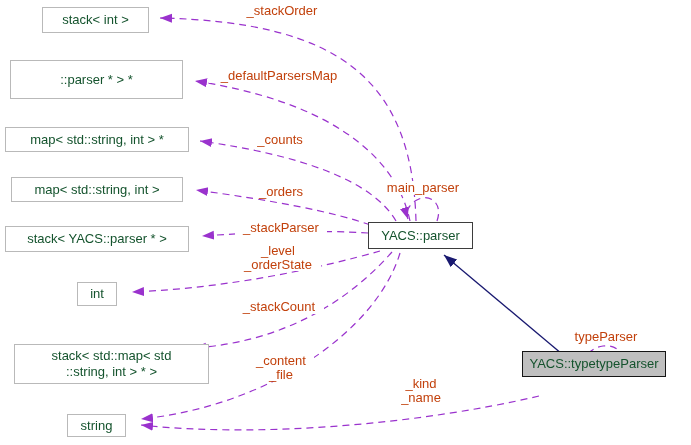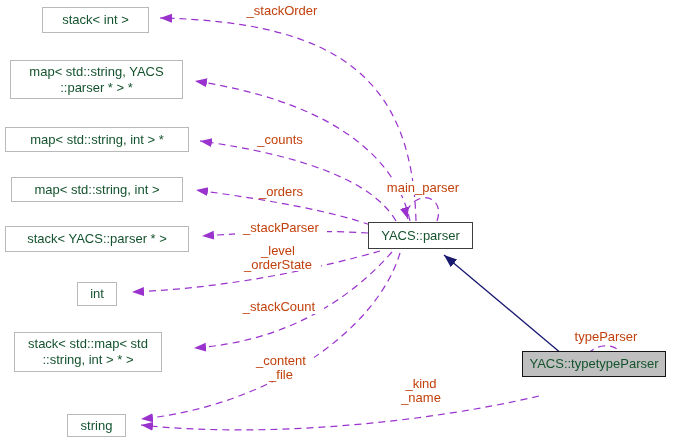--- a/index.html
+++ b/index.html
@@ -65,61 +65,63 @@
     <path class="edge" d="M 617,370 C 628,356 618,344 603,346 C 591,348 584,355 584,367" marker-end="url(#arrowP)"></path>
 
     <path class="edge-solid" d="M 581,370 L 444,255" marker-end="url(#arrowB)"></path>
   </svg>
 
   <div class="node" style="left:42px;top:7px;width:107px;height:26px">
     <span>stack&lt; int &gt;</span>
   </div>
 
   <div class="node" style="left:10px;top:60px;width:173px;height:39px">
-    <span>map&lt; std::string, YACS</span>
     <span>::parser * &gt; *</span>
   </div>
 
   <div class="node" style="left:5px;top:127px;width:184px;height:25px">
     <span>map&lt; std::string, int &gt; *</span>
   </div>
 
   <div class="node" style="left:5px;top:226px;width:184px;height:26px">
     <span>stack&lt; YACS::parser * &gt;</span>
   </div>
 
   <div class="node" style="left:11px;top:177px;width:172px;height:25px">
     <span>map&lt; std::string, int &gt;</span>
   </div>
 
   <div class="node" style="left:77px;top:282px;width:40px;height:24px">
     <span>int</span>
   </div>
 
-  <div class="node" style="left:14px;top:332px;width:148px;height:40px">
+  <div class="node" style="left:14px;top:344px;width:195px;height:40px">
     <span>stack&lt; std::map&lt; std</span>
     <span>::string, int &gt; * &gt;</span>
   </div>
 
   <div class="node" style="left:67px;top:414px;width:59px;height:23px">
     <span>string</span>
   </div>
 
   <div class="node main" style="left:368px;top:222px;width:105px;height:27px">
     <span>YACS::parser</span>
   </div>
 
   <div class="node focus" style="left:522px;top:351px;width:144px;height:26px">
     <span>YACS::typetypeParser</span>
   </div>
 
   <div class="elabel" style="left:240px;top:4px;width:84px">
     <span>_stackOrder</span>
   </div>
 
+  <div class="elabel" style="left:209px;top:69px;width:140px">
+    <span>_defaultParsersMap</span>
+  </div>
 
   <div class="elabel" style="left:250px;top:133px;width:60px">
     <span>_counts</span>
   </div>
 
   <div class="elabel" style="left:253px;top:185px;width:56px">
     <span>_orders</span>
   </div>
 
   <div class="elabel" style="left:235px;top:221px;width:92px">

